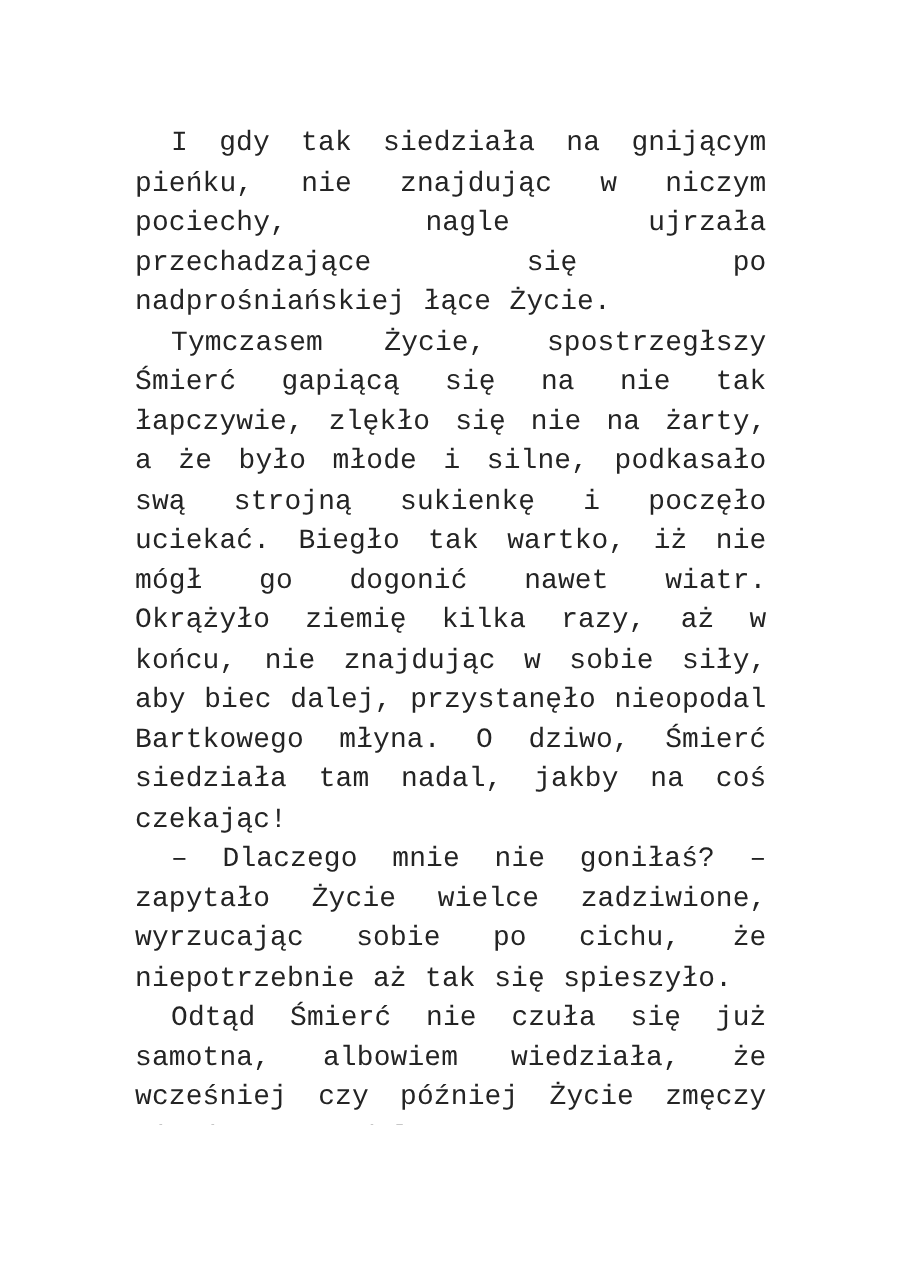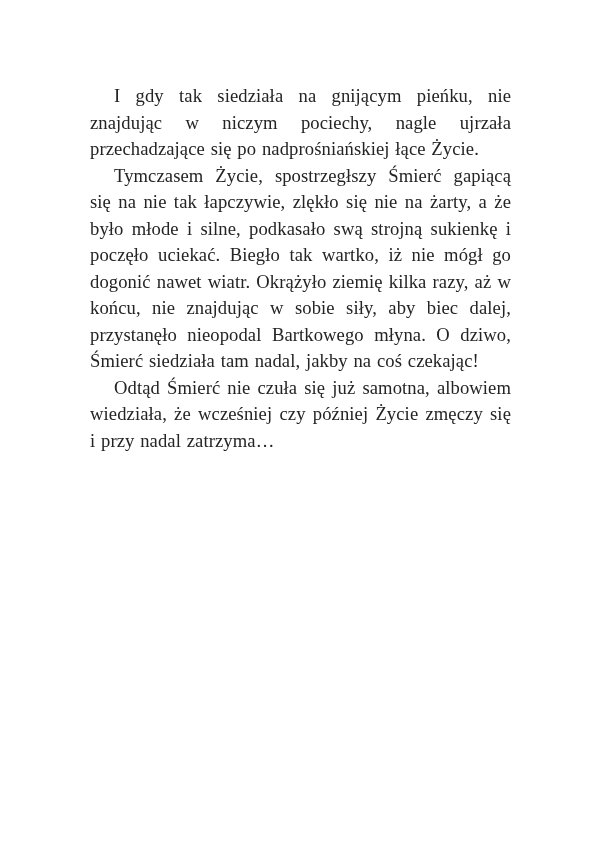--- a/index.html
+++ b/index.html
@@ -5,21 +5,21 @@
   html, body {
     margin: 0;
     padding: 0;
     background: #ffffff;
   }
   .page {
     position: relative;
     width: 600px;
     height: 750px;
     background: #ffffff;
-    font-family: Liberation Serif, serif;
+    font-family: Liberation Mono, monospace;
     overflow: hidden;
   }
   .text-block {
     position: absolute;
     left: 90px;
     top: 83px;
     width: 421px;
     color: #242424;
     font-size: 18.6px;
     line-height: 26.5px;
@@ -55,20 +55,21 @@
   }
 </style>
 </head>
 <body>
 
 <div class="page">
 
   <div class="text-block">
     <p>I gdy tak siedziała na gnijącym pieńku, nie znajdując w niczym pociechy, nagle ujrzała przechadzające się po nadprośniańskiej łące Życie.</p>
     <p>Tymczasem Życie, spostrzegłszy Śmierć gapiącą się na nie tak łapczywie, zlękło się nie na żarty, a że było młode i silne, podkasało swą strojną sukienkę i poczęło uciekać. Biegło tak wartko, iż nie mógł go dogonić nawet wiatr. Okrążyło ziemię kilka razy, aż w końcu, nie znajdując w sobie siły, aby biec dalej, przystanęło nieopodal Bartkowego młyna. O dziwo, Śmierć siedziała tam nadal, jakby na coś czekając!</p>
+    <p>– Dlaczego mnie nie goniłaś? – zapytało Życie wielce zadziwione, wyrzucając sobie po cichu, że niepotrzebnie aż tak się spieszyło.</p>
     <p>Odtąd Śmierć nie czuła się już samotna, albowiem wiedziała, że wcześniej czy później Życie zmęczy się i przy nadal zatrzyma…</p>
   </div>
 
   <div class="footer">
     <div class="footer-rule"></div>
     <div class="footer-row">
       <span>26</span>
     </div>
   </div>
 

